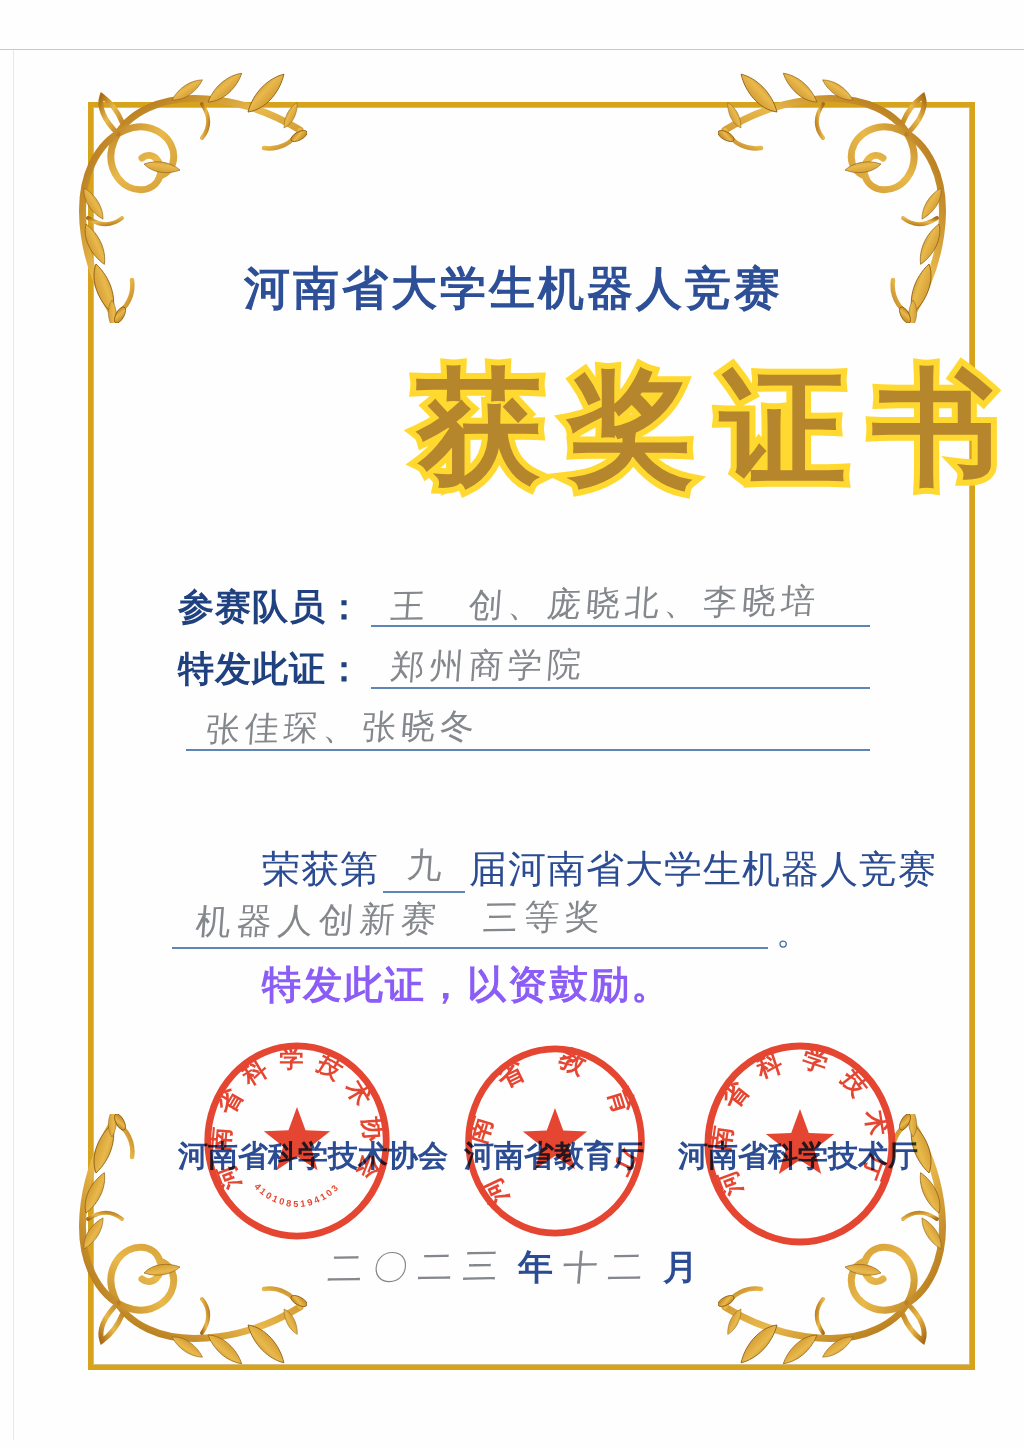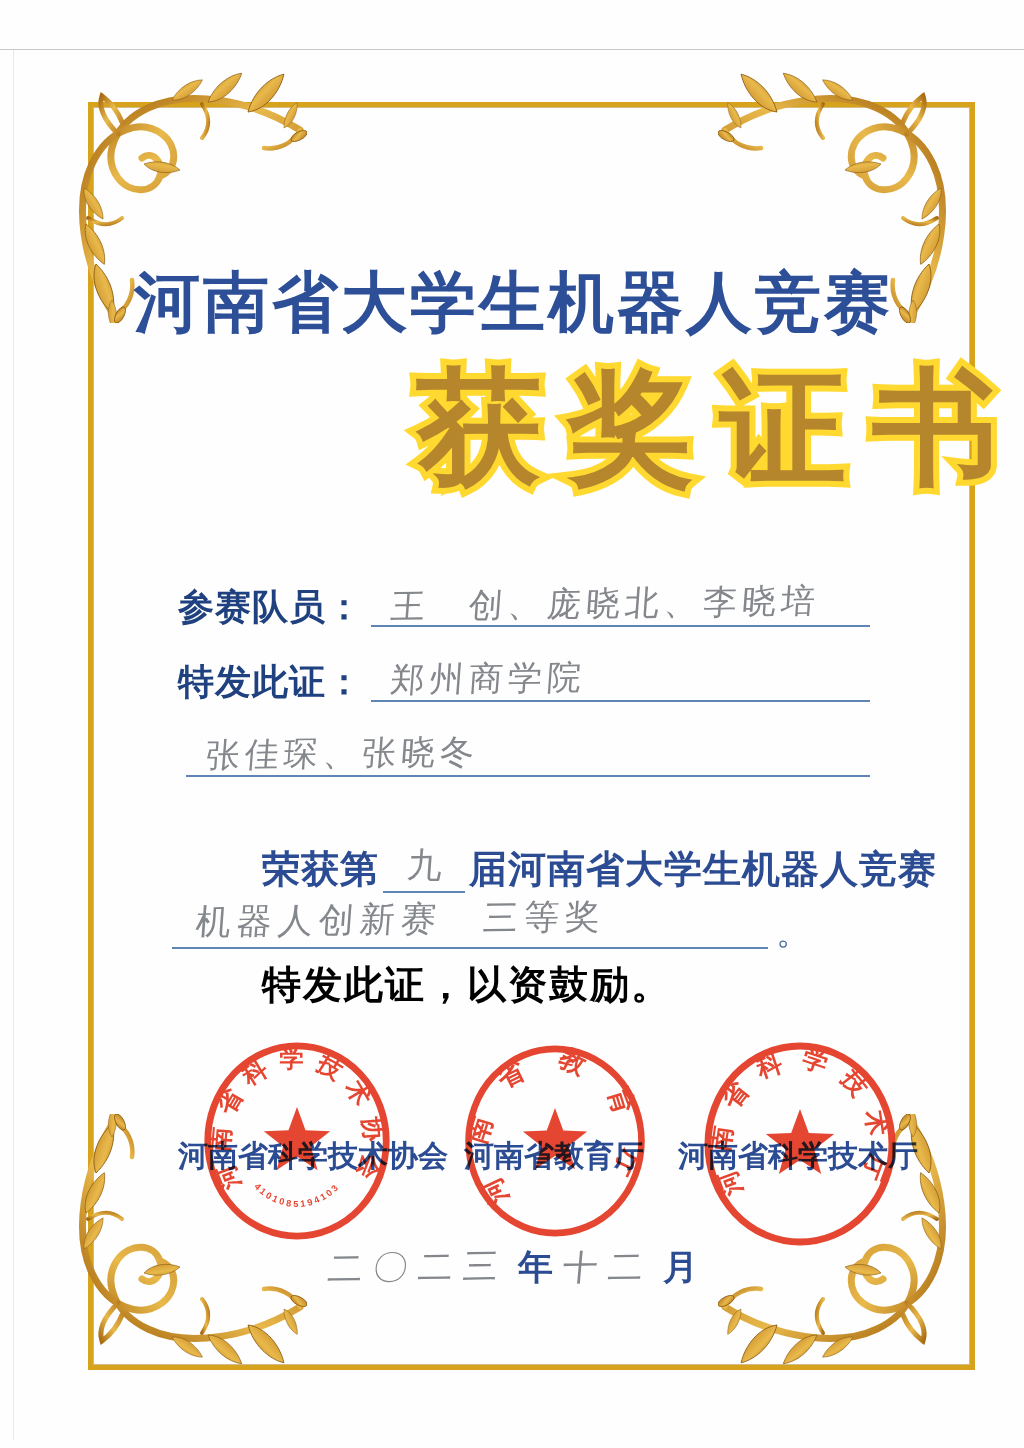--- a/index.html
+++ b/index.html
@@ -21,65 +21,65 @@
   }
   .corner{position:absolute;width:255px;height:255px;}
   .corner.tl{left:52px;top:68px;}
   .corner.tr{left:718px;top:68px;transform:scaleX(-1);}
   .corner.bl{left:52px;top:1114px;transform:scaleY(-1);}
   .corner.br{left:718px;top:1114px;transform:scale(-1,-1);}
 
   
   .title{
     position:absolute;left:0;top:258px;width:1024px;text-align:center;
-    font-size:66px;font-weight:900;color:#2d4f97;letter-spacing:3px;text-indent:3px;
+    font-size:46px;font-weight:900;color:#2d4f97;letter-spacing:3px;text-indent:3px;
   }
   .heading-wrap{position:absolute;left:0;top:352px;width:1024px;height:165px;text-align:right;}
   .heading-layer{
     position:absolute;left:0;top:0;width:100%;
     font-size:126px;font-weight:900;letter-spacing:26px;text-indent:26px;line-height:1.2;
   }
   .heading-back{-webkit-text-stroke:12px #ffd930;color:#ffd930;}
   .heading-front{color:#b5862c;}
 
   
   .fields{position:absolute;left:178px;top:577px;width:692px;}
-  .field-row{display:flex;align-items:flex-end;height:50px;margin-bottom:25px;}
+  .field-row{display:flex;align-items:flex-end;height:50px;margin-bottom:12px;}
   .field-label{
     font-size:36px;font-weight:900;color:#20417f;white-space:nowrap;
     letter-spacing:1px;line-height:1;padding-bottom:2px;
   }
   .field-line{
     flex:1;margin-left:8px;border-bottom:2px solid #5f85b5;
     padding:0 0 3px 20px;white-space:nowrap;
   }
   .hand{
     font-family:"DejaVu Serif", serif;color:#84878c;
     display:inline-block;transform:skewX(-5deg) rotate(-0.8deg);
   }
   .field-line .hand{font-size:34px;letter-spacing:5px;line-height:1.1;}
 
   
   .sentence{position:absolute;left:262px;top:842px;display:flex;align-items:flex-end;}
-  .blue-bold{font-size:38px;font-weight:700;color:#2b4c93;letter-spacing:1px;line-height:1.2;}
+  .blue-bold{font-size:38px;font-weight:400;color:#2b4c93;letter-spacing:1px;line-height:1.2;}
   .edition-gap{
     width:82px;border-bottom:2.5px solid #5f85b5;text-align:center;
     margin:0 4px;padding-bottom:2px;
   }
   .edition-gap .hand{font-size:35px;}
 
   .award-row{position:absolute;left:172px;top:896px;display:flex;align-items:flex-end;}
   .award-line{
     width:596px;border-bottom:2.5px solid #5f85b5;
     padding:0 0 4px 24px;box-sizing:border-box;white-space:nowrap;
   }
   .award-line .hand{font-size:35px;letter-spacing:6px;}
   .award-period{font-size:34px;color:#4a6ea5;padding-left:8px;line-height:1;}
 
-  .closing{position:absolute;left:262px;top:958px;font-size:39px;font-weight:900;color:#000000;letter-spacing:2px;text-align:center;}
+  .closing{position:absolute;left:262px;top:958px;font-size:39px;font-weight:900;color:#8b5cf6;letter-spacing:2px;text-align:center;}
 
   
   .seal{position:absolute;opacity:.94;}
   .seal.s1{left:200px;top:1040px;width:194px;height:202px;}
   .seal.s2{left:461px;top:1042px;width:188px;height:198px;}
   .seal.s3{left:700px;top:1040px;width:200px;height:208px;}
   .seal-ring{fill:none;stroke:#e43b25;stroke-width:7;}
   .seal-star{fill:#e43b25;}
   .seal-text{fill:#e43b25;font-weight:bold;font-family:"Liberation Sans",sans-serif;}
 

